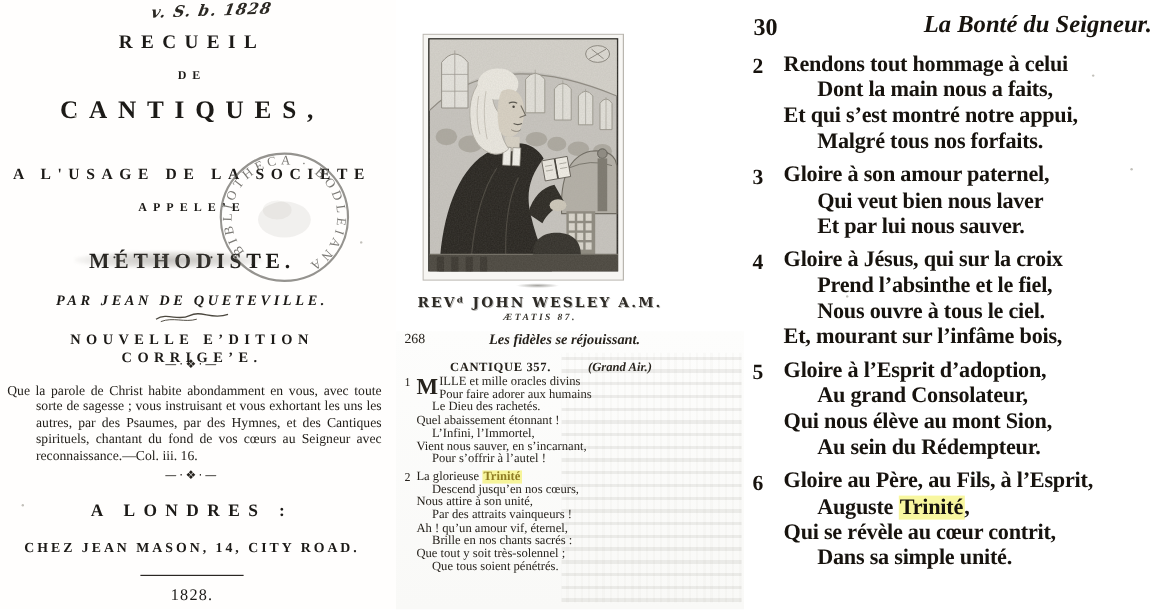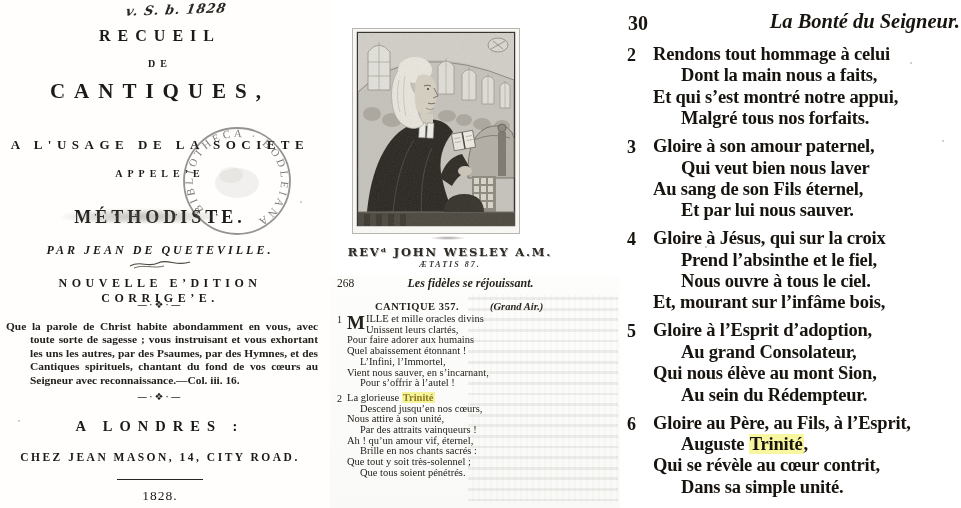--- a/index.html
+++ b/index.html
@@ -32,21 +32,21 @@
     font-size:7px;letter-spacing:8px;color:#17150f;opacity:.85;
   }
   .t-author{top:243px;font-size:12px;font-style:italic;letter-spacing:3px;font-weight:600;}
   .squiggle{position:absolute;left:128px;top:258px;}
   .t-edition{top:276px;font-size:12px;letter-spacing:4.5px;font-weight:600;}
   .orn{font-family:"DejaVu Sans",sans-serif;font-size:10px;color:#26231e;letter-spacing:2px;}
   .orn1{top:299px;}
   .orn2{top:391px;}
   .epigraph{
     position:absolute;left:4px;top:320px;width:314px;font-size:11.4px;line-height:13.4px;
-    text-align:justify;padding-left:26px;text-indent:-24px;color:#24211c;box-sizing:border-box;font-weight:bold;
+    text-align:justify;padding-left:26px;text-indent:-24px;color:#24211c;box-sizing:border-box;
   }
   .t-city{top:418px;font-size:14.5px;letter-spacing:7px;font-weight:600;}
   .t-publisher{top:451px;font-size:11.5px;letter-spacing:2.5px;font-weight:700;}
   .pub-rule{position:absolute;left:117px;top:479px;width:86px;border-top:1.5px solid #2a2723;}
   .t-year{top:488px;font-size:13.5px;letter-spacing:1px;}
   .stamp{position:absolute;left:181px;top:125px;opacity:.8;}
   .speck{position:absolute;width:2px;height:2px;border-radius:50%;background:#c2c0ba;}
   
   .portrait-panel{position:absolute;left:330px;top:0;width:290px;height:508px;}
   .portrait{position:absolute;left:22px;top:28px;}
@@ -259,22 +259,22 @@
 
   <div class="page268">
     <span class="p268-num">268</span>
     <span class="p268-head">Les fidèles se réjouissant.</span>
     <span class="p268-cantique">CANTIQUE 357.</span>
     <span class="p268-air">(Grand Air.)</span>
     <div class="p268-verses" id="verses268">
         <div class="verse">
           <span class="vnum">1</span>
           <div class="vline"><span class="dropcap">M</span>ILLE et mille oracles divins</div>
-          <div class="vline indent">Unissent leurs clartés,</div>
           <div class="vline">Pour faire adorer aux humains</div>
+          <div class="vline indent">Le Dieu des rachetés.</div>
           <div class="vline">Quel abaissement étonnant !</div>
           <div class="vline indent">L’Infini, l’Immortel,</div>
           <div class="vline">Vient nous sauver, en s’incarnant,</div>
           <div class="vline indent">Pour s’offrir à l’autel !</div>
         </div>
         <div class="verse">
           <span class="vnum">2</span>
           <div class="vline">La glorieuse <mark class="hl-olive">Trinité</mark></div>
           <div class="vline indent">Descend jusqu’en nos cœurs,</div>
           <div class="vline">Nous attire à son unité,</div>
@@ -299,21 +299,20 @@
         <span class="vnum">2</span>
         <div class="vline">Rendons tout hommage à celui</div>
         <div class="vline indent">Dont la main nous a faits,</div>
         <div class="vline">Et qui s’est montré notre appui,</div>
         <div class="vline indent">Malgré tous nos forfaits.</div>
       </div>
       <div class="verse">
         <span class="vnum">3</span>
         <div class="vline">Gloire à son amour paternel,</div>
         <div class="vline indent">Qui veut bien nous laver</div>
-        <div class="vline">Au sang de son Fils éternel,</div>
         <div class="vline indent">Et par lui nous sauver.</div>
       </div>
       <div class="verse">
         <span class="vnum">4</span>
         <div class="vline">Gloire à Jésus, qui sur la croix</div>
         <div class="vline indent">Prend l’absinthe et le fiel,</div>
         <div class="vline indent">Nous ouvre à tous le ciel.</div>
         <div class="vline">Et, mourant sur l’infâme bois,</div>
       </div>
       <div class="verse">

